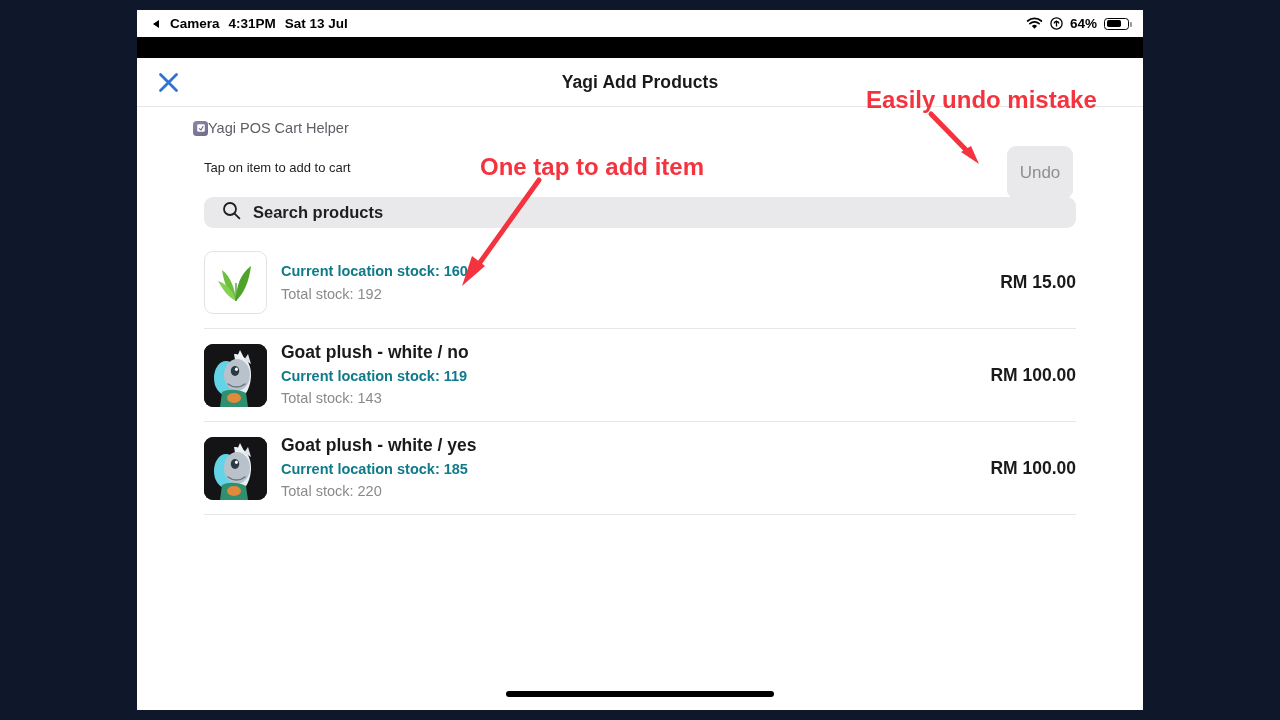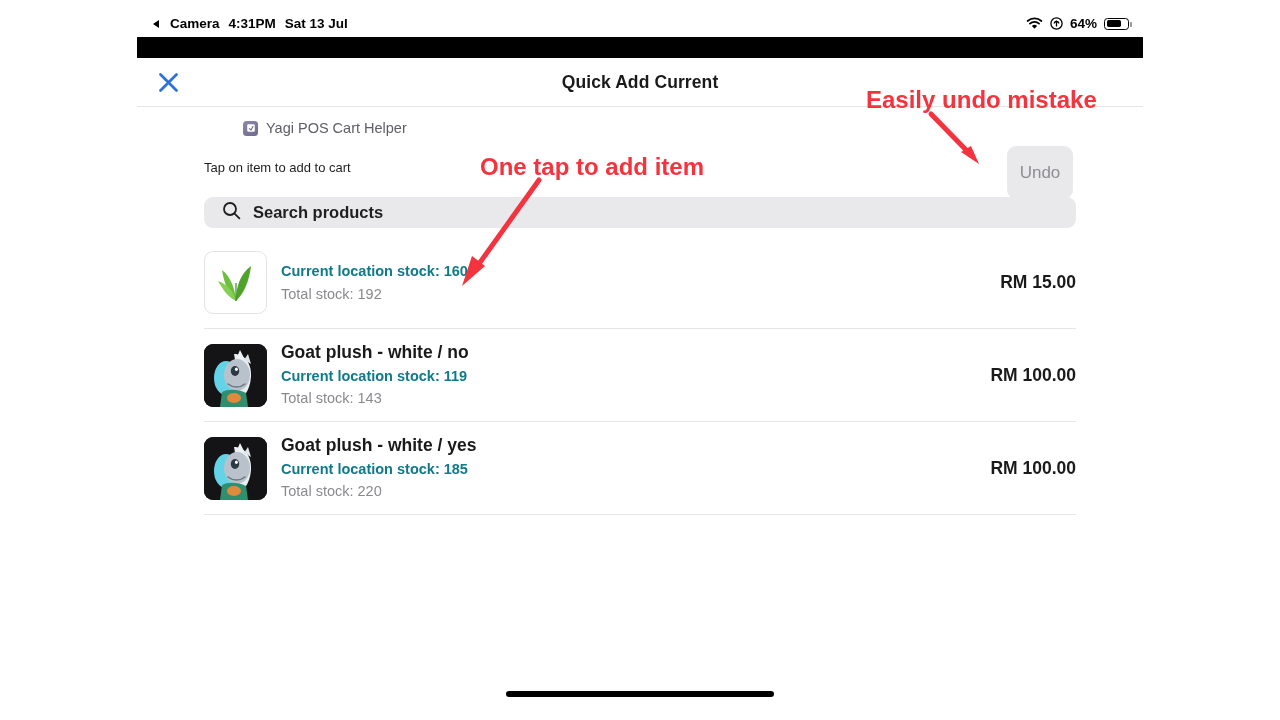--- a/index.html
+++ b/index.html
@@ -4,21 +4,21 @@
 <style>
   * { box-sizing: border-box; margin: 0; padding: 0; }
   html, body {
     width: 1280px; height: 720px;
     font-family: "Liberation Sans", sans-serif;
     background: #a7a2b6;
     overflow: hidden;
   }
   #screen {
     position: absolute; left: 0; top: 0; width: 1280px; height: 720px;
-    background: #ffffff;
+    background: #0f172a;
   }
 
   
   #device {
     position: absolute; left: 137px; top: 10px;
     width: 1006px; height: 700px;
     background: #ffffff;
     overflow: hidden;
   }
 
@@ -72,22 +72,22 @@
     border-bottom: 1px solid #e6e6e6;
   }
   #close-btn {
     position: absolute; left: 17px; top: 50%; transform: translateY(-50%);
     width: 28px; height: 28px; cursor: pointer;
     display: flex; align-items: center; justify-content: center;
   }
   #page-title { font-size: 17.5px; font-weight: bold; color: #1a1a1a; letter-spacing: .1px; }
 
   #appinfo {
-    display: flex; align-items: center; gap: 8px;
-    padding: 13px 0 0 106px;
+    display: flex; align-items: center; 
+    padding: 13px 0 0 56px;
   }
   .app-ic {
     width: 15px; height: 15px; border-radius: 3.5px;
     background: linear-gradient(145deg,#8d88a8,#6f6a8c);
     display: flex; align-items: center; justify-content: center;
     flex: 0 0 auto;
   }
   #appinfo-label { font-size: 14.5px; color: #5e5e66; }
 
   #tap-hint {
@@ -190,21 +190,21 @@
     <div id="blackband"></div>
 
     <div id="app">
 
       <div id="titlebar">
         <div id="close-btn">
           <svg width="23" height="23" viewBox="0 0 23 23">
             <path d="M3.5 3.5 L19.5 19.5 M19.5 3.5 L3.5 19.5" stroke="#2f72d6" stroke-width="2.8" stroke-linecap="round"></path>
           </svg>
         </div>
-        <div id="page-title">Quick Add Current</div>
+        <div id="page-title">Yagi Add Products</div>
       </div>
 
       <div id="appinfo">
         <span class="app-ic">
           <svg width="10" height="10" viewBox="0 0 10 10">
             <rect x="1.2" y="1.2" width="7.6" height="7.6" rx="1.4" fill="#ffffff"></rect>
             <path d="M3.4 5.6 L5.0 7.0 L7.0 3.4" stroke="#6f6a8c" stroke-width="1.1" fill="none" stroke-linecap="round" stroke-linejoin="round"></path>
           </svg>
         </span>
         <span id="appinfo-label">Yagi POS Cart Helper</span>

